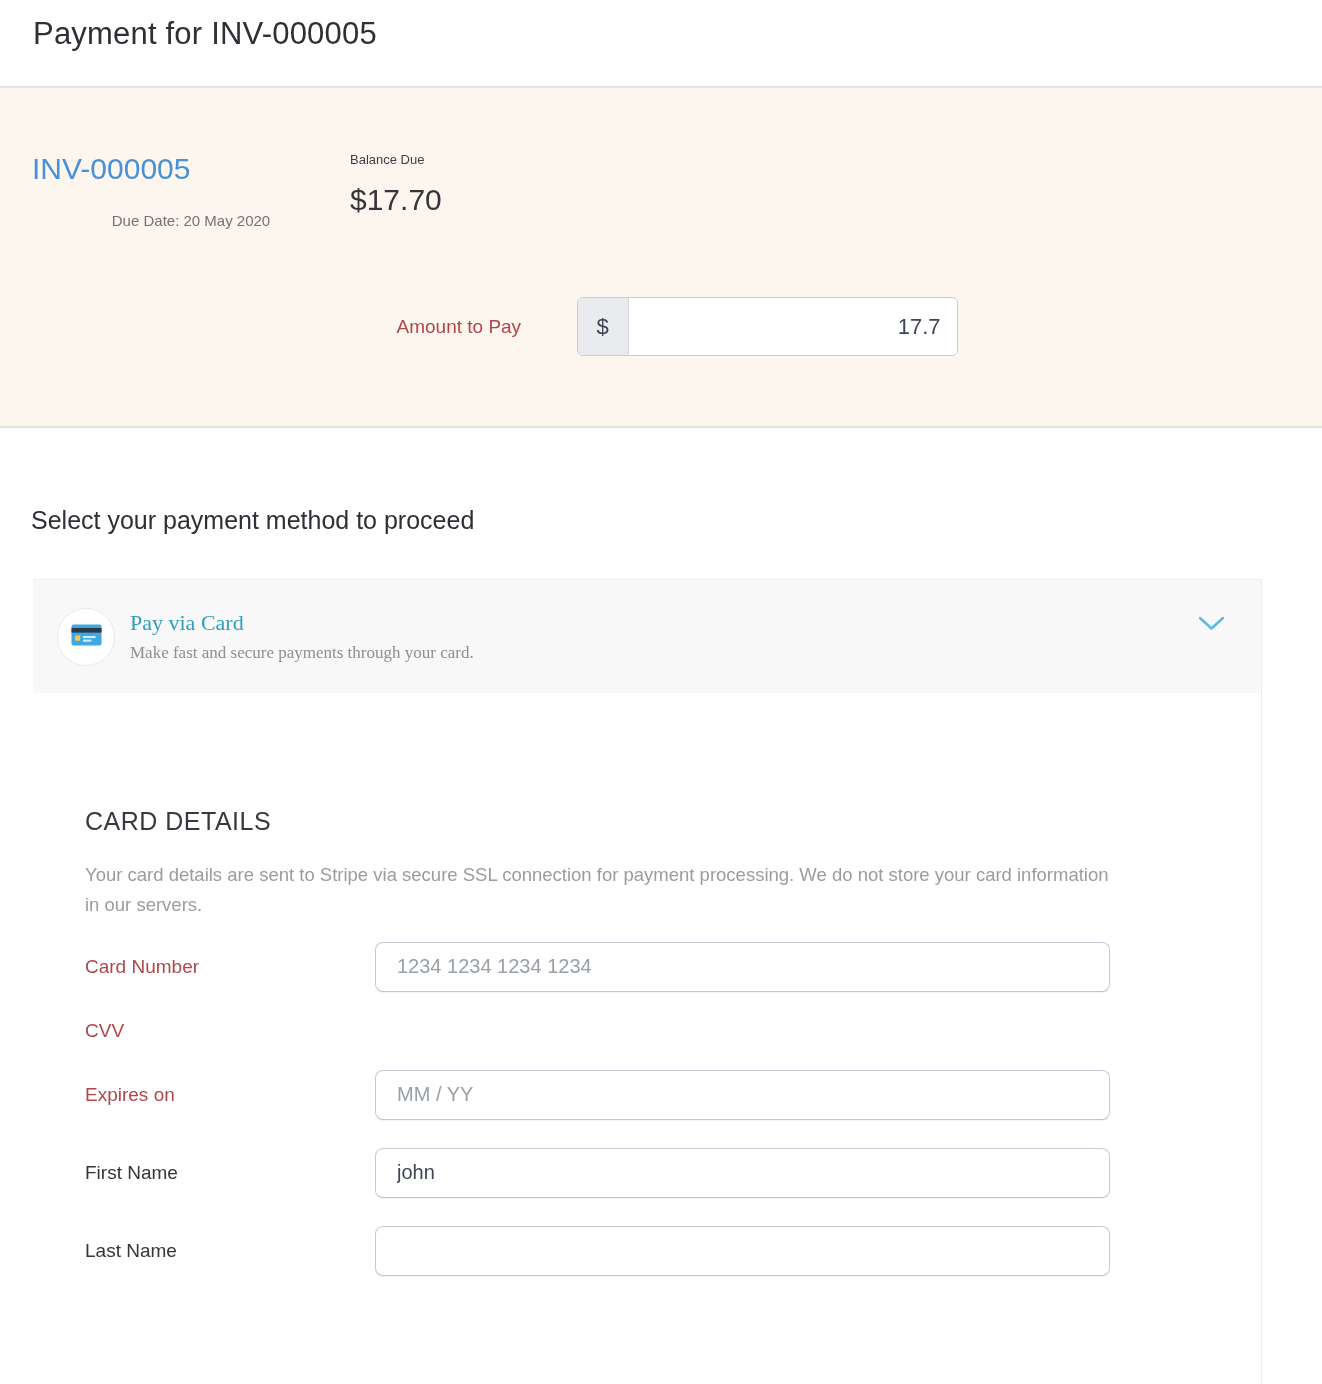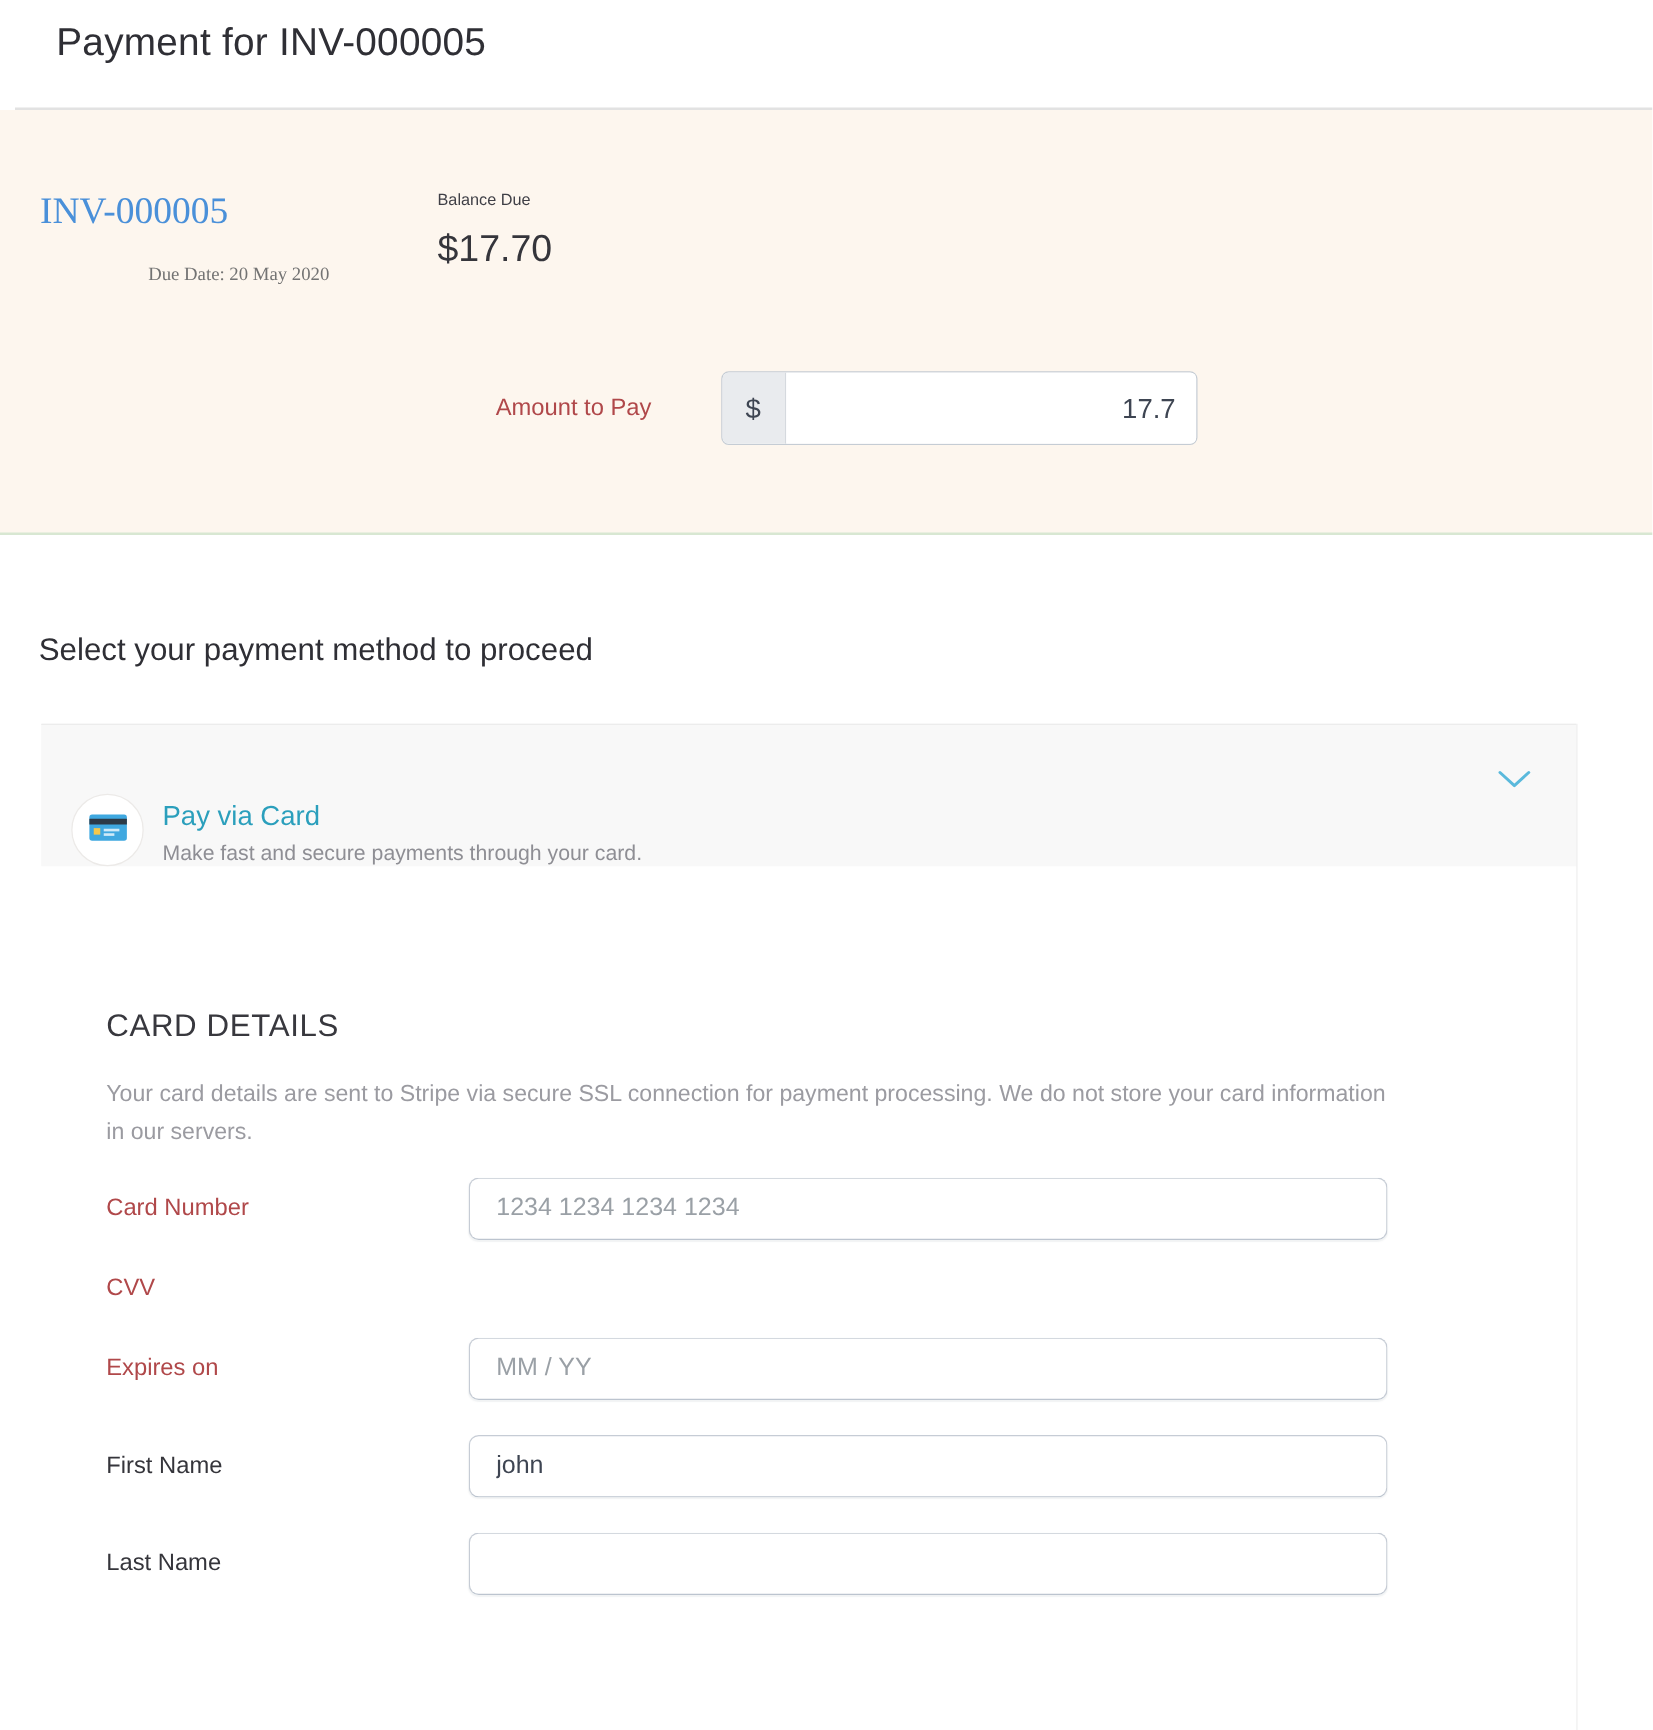--- a/index.html
+++ b/index.html
@@ -9,37 +9,36 @@
     font-family: "Liberation Sans", "DejaVu Sans", sans-serif;
     color: #3f3f46;
   }
 
   
   .page-header {
     height: 88px;
     padding: 16px 0 0 33px;
     border-bottom: 2px solid #e2e2e2;
     background: #ffffff;
-    margin-left: 12px;
   }
   .page-title {
     font-size: 31px;
     font-weight: 400;
     color: #2f2f35;
     letter-spacing: 0.2px;
   }
 
   
   .invoice-panel {
     background: #fdf6ee;
     border-bottom: 2px solid #d8e7d2;
     padding: 64px 0 70px 32px;
   }
   .invoice-summary { display: flex; }
-  .invoice-summary .left-col { width: 318px; font-family: Liberation Serif, serif; }
+  .invoice-summary .left-col { width: 318px; }
   .invoice-number {
     font-size: 30px;
     color: #4a90d9;
     text-decoration: none;
     display: inline-block;
     cursor: pointer;
   }
   .due-date {
     margin-top: 26px;
     font-size: 15px;
@@ -106,24 +105,25 @@
   }
   .accordion {
     margin: 44px 60px 0 33px;
     border-right: 1px solid #ededed;
   }
   .accordion-header {
     height: 114px;
     background: #f8f8f8;
     border-top: 1px solid #ececec;
     display: flex;
-    align-items: flex-end;
+    align-items: center;
     padding-left: 24px;
     position: relative;
     cursor: pointer;
+    font-family: Liberation Serif, serif;
   }
   .method-icon-circle {
     width: 58px;
     height: 58px;
     border-radius: 50%;
     background: #ffffff;
     border: 1px solid #eceae8;
     display: flex;
     align-items: center;
     justify-content: center;

